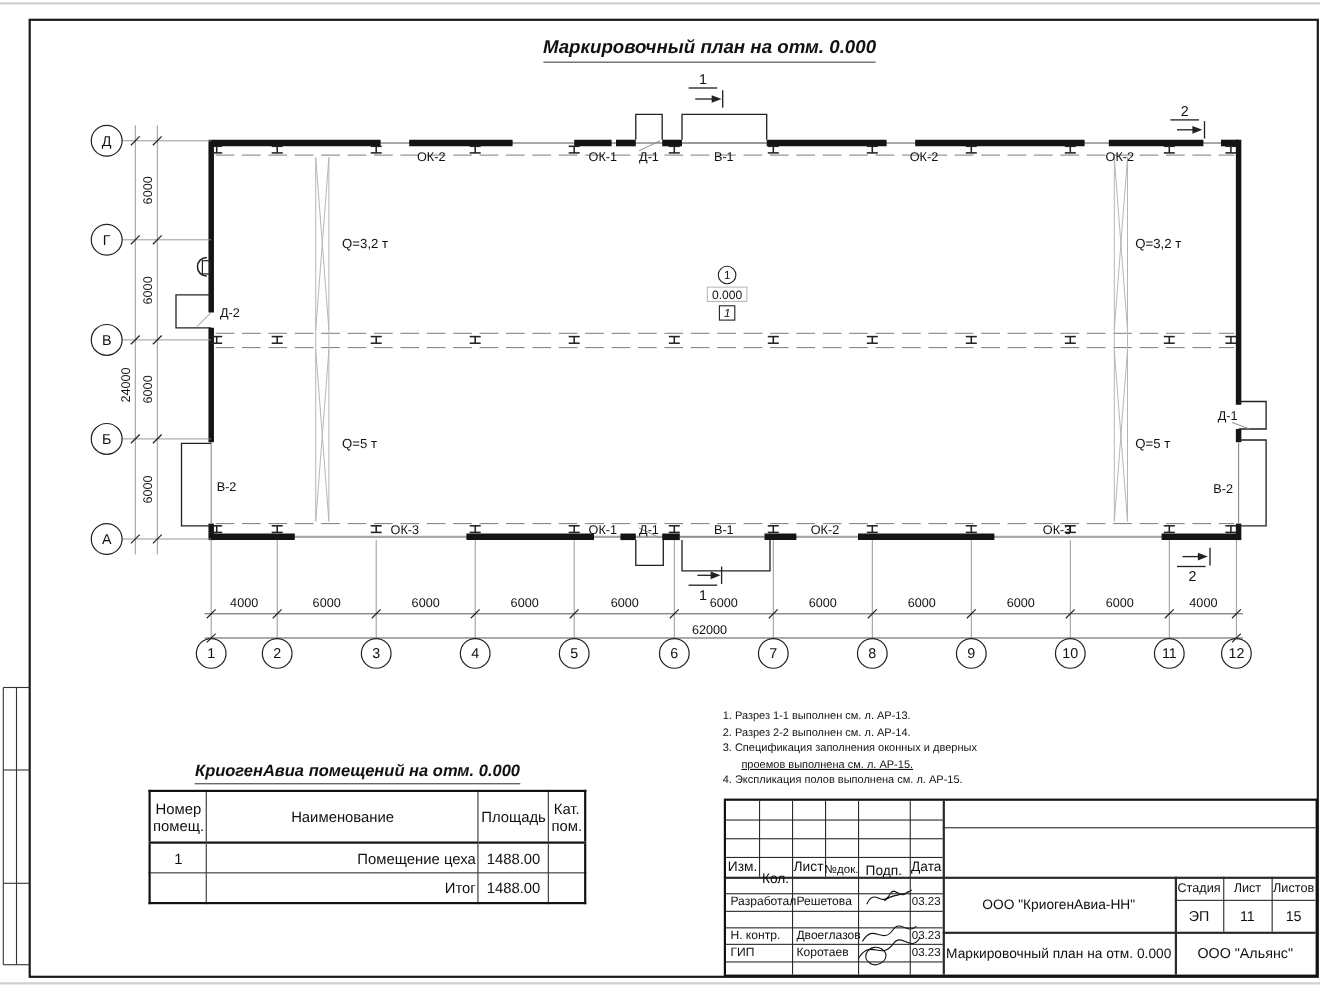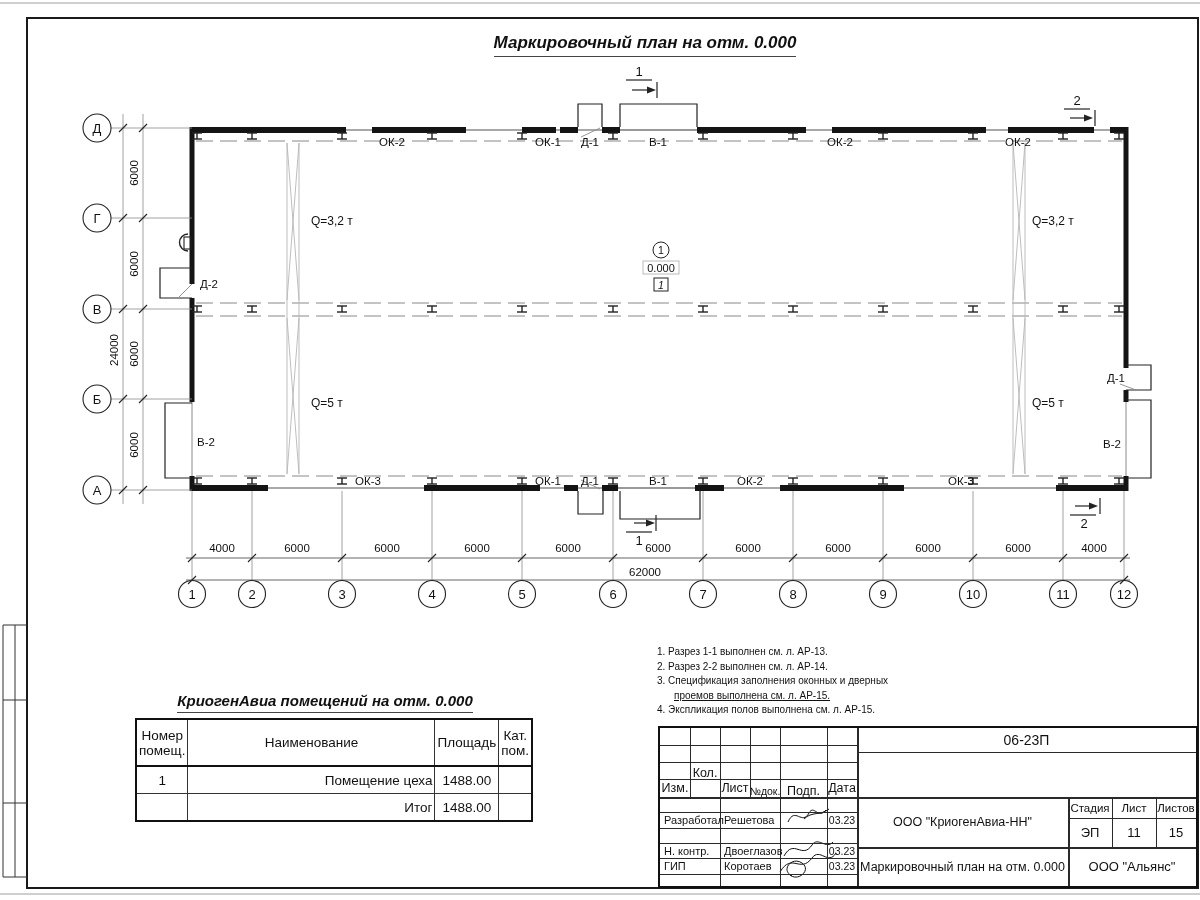--- a/index.html
+++ b/index.html
@@ -444,37 +444,36 @@
   <div class="ln" style="left:0;top:84px;width:197px;height:1px"></div>
   <div class="ln" style="left:0;top:100px;width:197px;height:1px"></div>
   <div class="ln" style="left:0;top:115px;width:197px;height:1px"></div>
   <div class="ln" style="left:0;top:130px;width:197px;height:1px"></div>
   <div class="ln" style="left:0;top:146px;width:197px;height:1px"></div>
   <div class="ln" style="left:197px;top:24px;width:339px;height:1px"></div>
   <div class="ln" style="left:408px;top:90px;width:128px;height:1px"></div>
   <div class="ln" style="left:197px;top:119px;width:339px;height:1.5px"></div>
 
   <div class="cell f125" style="left:0;top:51px;width:30px;height:18px">Изм.</div>
-  <div class="cell f125" style="left:30px;top:36px;width:30px;height:18px">Кол.</div>
+  <div class="cell f125" style="left:30px;top:62px;width:30px;height:18px">Кол.</div>
   <div class="cell f125" style="left:60px;top:51px;width:30px;height:18px">Лист</div>
   <div class="cell f10" style="left:90px;top:51px;width:30px;height:24px">№док.</div>
   <div class="cell f125" style="left:120px;top:51px;width:47px;height:24px">Подп.</div>
   <div class="cell f125" style="left:167px;top:51px;width:30px;height:18px">Дата</div>
 
   <div class="cell f11 left-txt" style="left:0;top:84px;width:60px;height:16px">Разработал</div>
   <div class="cell f11 left-txt" style="left:60px;top:84px;width:60px;height:16px">Решетова</div>
   <div class="cell f10" style="left:167px;top:84px;width:30px;height:16px">03.23</div>
   <div class="cell f11 left-txt" style="left:0;top:115px;width:60px;height:15px">Н. контр.</div>
   <div class="cell f11 left-txt" style="left:60px;top:115px;width:60px;height:15px">Двоеглазов</div>
   <div class="cell f10" style="left:167px;top:115px;width:30px;height:15px">03.23</div>
   <div class="cell f11 left-txt" style="left:0;top:130px;width:60px;height:16px">ГИП</div>
   <div class="cell f11 left-txt" style="left:60px;top:130px;width:60px;height:16px">Коротаев</div>
   <div class="cell f10" style="left:167px;top:130px;width:30px;height:16px">03.23</div>
 
-  <div class="cell f14" style="left:197px;top:0;width:339px;height:24px">06-23П</div>
   <div class="cell f125" style="left:197px;top:69px;width:211px;height:50px">ООО "КриогенАвиа-НН"</div>
   <div class="cell" style="left:408px;top:69px;width:44px;height:21px;font-size:11.5px">Стадия</div>
   <div class="cell" style="left:452px;top:69px;width:44px;height:21px;font-size:11.5px">Лист</div>
   <div class="cell" style="left:496px;top:69px;width:40px;height:21px;font-size:11.5px">Листов</div>
   <div class="cell f13" style="left:408px;top:90px;width:44px;height:29px">ЭП</div>
   <div class="cell f13" style="left:452px;top:90px;width:44px;height:29px">11</div>
   <div class="cell f13" style="left:496px;top:90px;width:40px;height:29px">15</div>
   <div class="cell f125" style="left:197px;top:119px;width:211px;height:39px">Маркировочный план на отм. 0.000</div>
   <div class="cell f13" style="left:408px;top:119px;width:128px;height:39px">ООО "Альянс"</div>
 </div>

